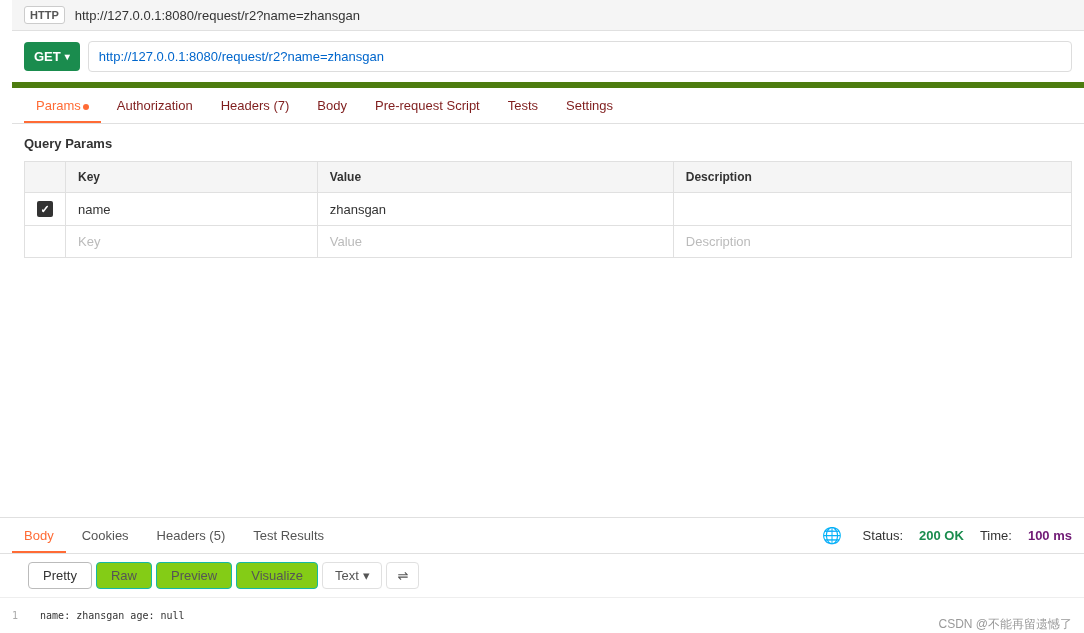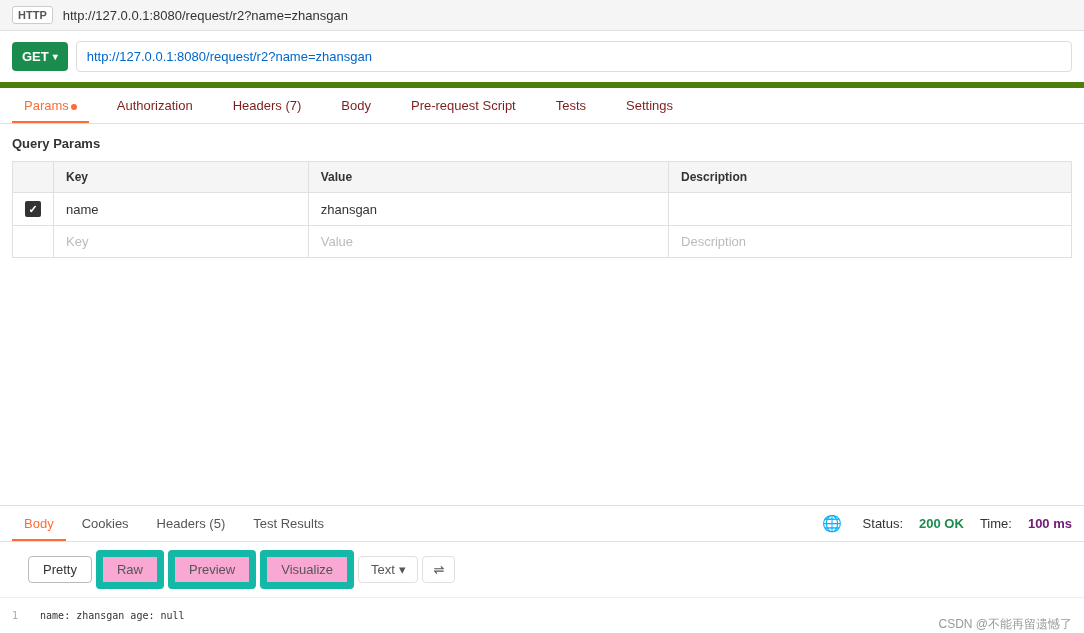--- a/index.html
+++ b/index.html
@@ -26,21 +26,21 @@
       font-size: 13px; font-weight: bold; cursor: pointer; border: none;
     }
     .method-chevron { font-size: 10px; }
     .url-input {
       flex: 1; padding: 7px 10px; border: 1px solid #ddd; border-radius: 4px;
       font-size: 13px; color: #0066cc; outline: none;
     }
 
     
     .tabs {
-      display: flex; align-items: flex-end; padding: 0 12px; border-bottom: 1px solid #e0e0e0; gap: 16px;
+      display: flex; align-items: flex-end; padding: 0 12px; border-bottom: 1px solid #e0e0e0; gap: 4px;
     }
     .tab {
       padding: 10px 12px; font-size: 13px; color: #7f1d1d; cursor: pointer; position: relative;
       white-space: nowrap;
     }
     .tab.active { color: #ff6b35; }
     .tab.active::after {
       content: ''; position: absolute; bottom: 0; left: 0; right: 0; height: 2px; background: #ff6b35;
     }
     .tab-dot {
@@ -85,42 +85,42 @@
     }
     .status-200 { color: #1a8c4e; font-weight: 600; }
     .status-time { color: #701a75; font-weight: 600; }
     .globe-icon { color: #666; font-size: 16px; margin-right: 4px; }
 
     
     .response-toolbar {
       display: flex; align-items: center; padding: 8px 28px; gap: 4px; border-bottom: 1px solid #eee;
     }
     .toolbar-btn {
-      padding: 5px 14px; border-radius: 4px; font-size: 13px; cursor: pointer; border: 7px solid #14b8a6;
-      background: #f9a8d4; color: #555;
+      padding: 5px 14px; border-radius: 4px; font-size: 13px; cursor: pointer; border: 1px solid #14b8a6;
+      background: #84cc16; color: #555;
     }
     .toolbar-btn.active { background: #fff; border: 1.5px solid #bbb; font-weight: 500; color: #333; }
     .text-dropdown {
       display: flex; align-items: center; gap: 4px; padding: 5px 12px;
       border: 1px solid #e0e0e0; border-radius: 4px; cursor: pointer; background: #fff; color: #555;
     }
     .wrap-icon {
       padding: 5px 10px; border: 1px solid #e0e0e0; border-radius: 4px; cursor: pointer;
       display: flex; align-items: center; color: #555;
     }
 
     
     .response-body { padding: 12px; font-family: monospace; font-size: 10px; color: #333; }
     .line-num { color: #aaa; margin-right: 16px; user-select: none; }
 
     
     .watermark { position: fixed; bottom: 0; right: 12px; font-size: 12px; color: #999; }
 
     .layout { display: flex; flex-direction: column; height: 633px; overflow: hidden; }
-    .top-section { flex: 0 0 auto; }
+    .top-section { flex: 0 0 auto; padding-left: 12px; }
     .middle-spacer { flex: 1; }
     .bottom-section { flex: 0 0 auto; border-top: 1px solid #e0e0e0; }
   </style>
 </head>
 <body>
 
 <div class="layout">
 
   <div class="top-section">
     <div class="top-bar">

